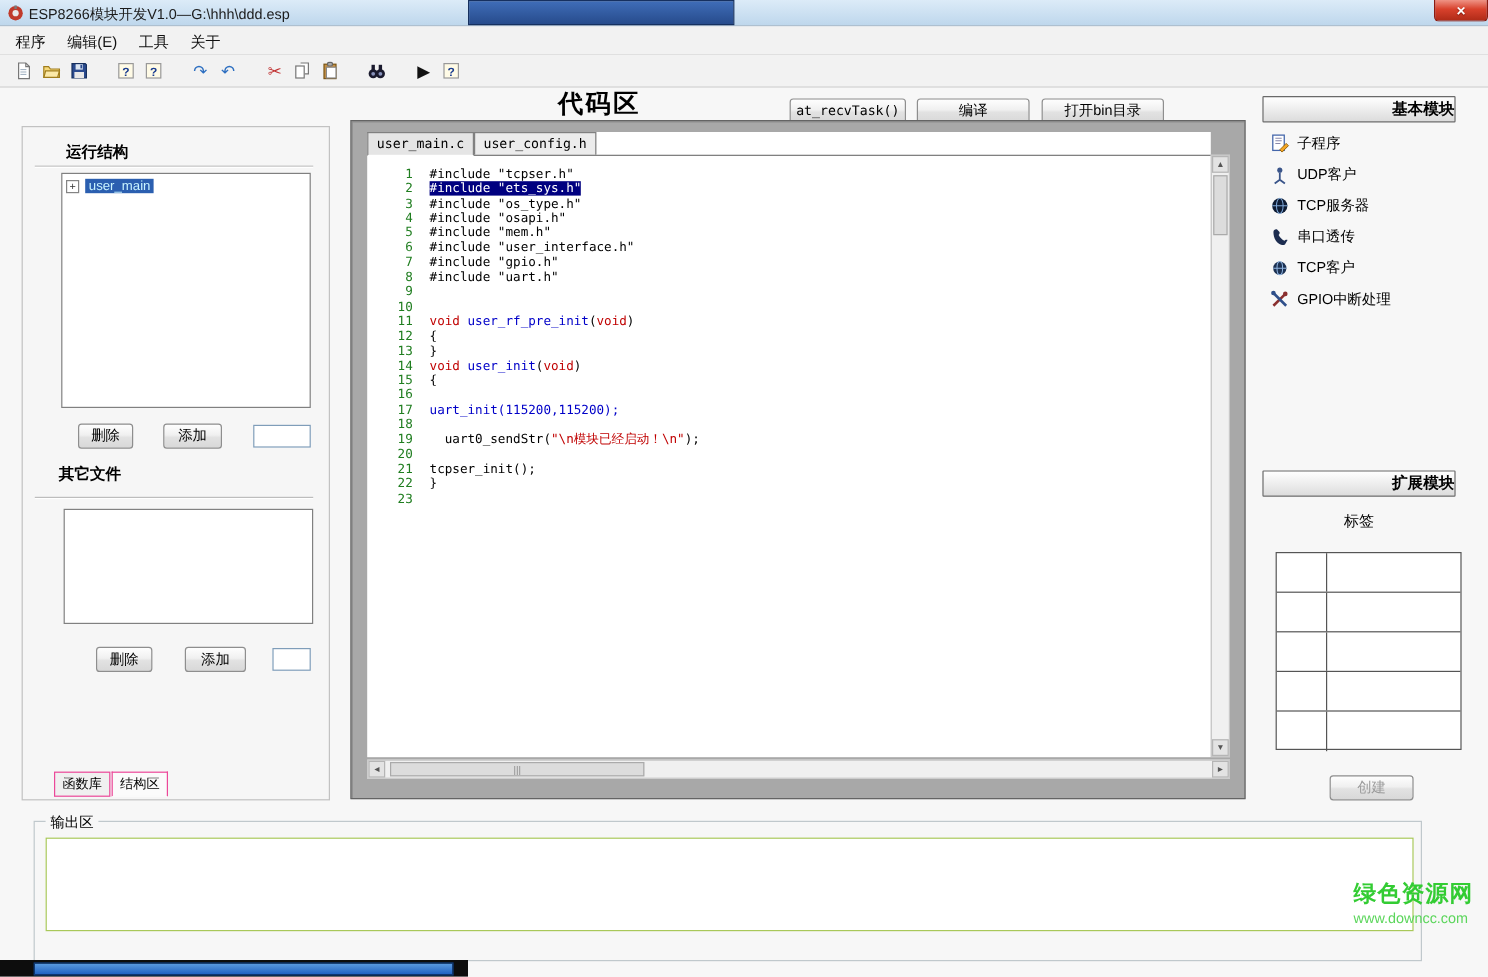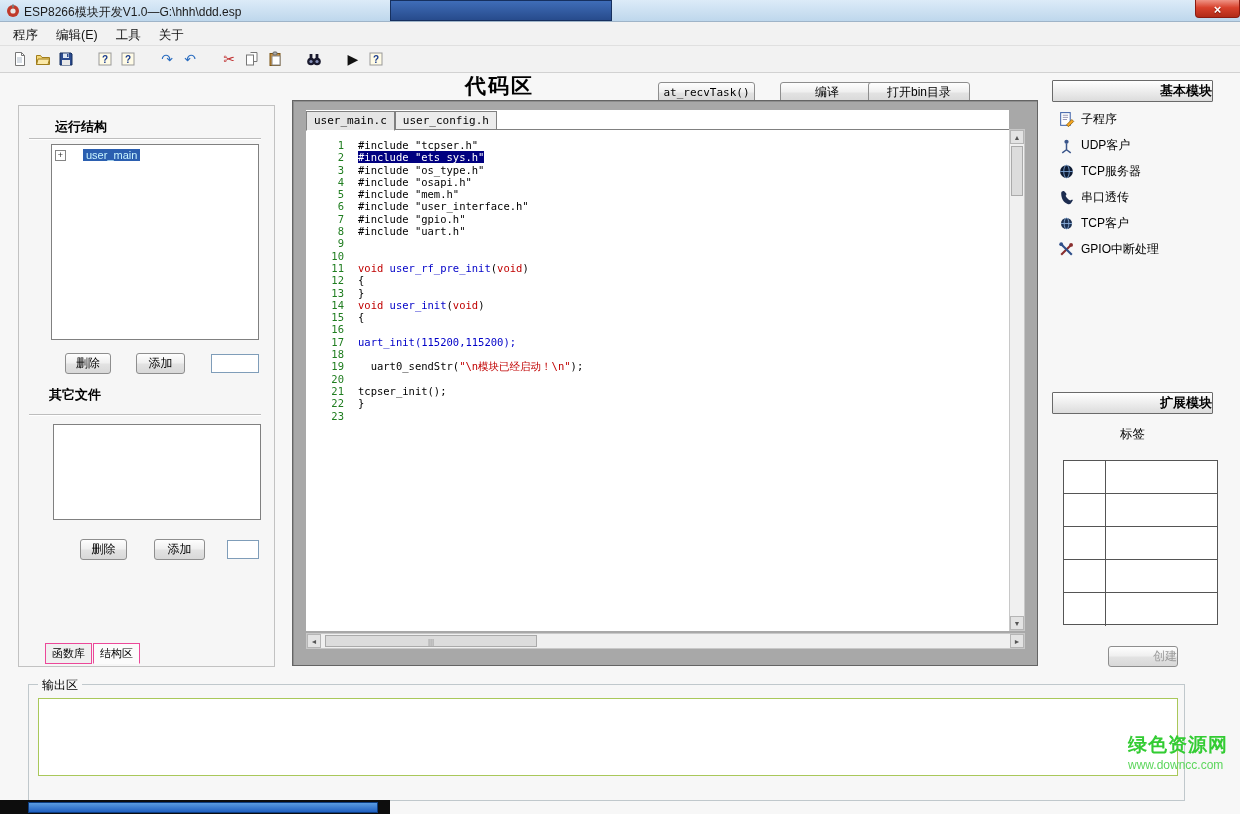--- a/index.html
+++ b/index.html
@@ -40,41 +40,41 @@
   
   #left-panel { position:absolute; left:18px; top:105px; width:257px; height:562px;
     background:#f6f6f6; border:1px solid #c2c2c2; }
   #run-label { left:36px; top:12px; }
   #etch1 { left:10px; top:32px; width:232px; }
   #tree-box { position:absolute; left:32px; top:38px; width:208px; height:196px;
     background:#fff; border:1px solid #808080; }
   .tree-row { display:flex; align-items:center; padding:4px 3px; }
   .expander { width:11px; height:11px; border:1px solid #848484; background:#fff; font-size:9px;
     line-height:9px; text-align:center; color:#333; flex:none; }
-  .tree-label { margin-left:17px; font-size:11px; background:#2b5fb0; color:#c9f4ff; padding:0 3px; }
+  .tree-label { margin-left:5px; font-size:11px; background:#2b5fb0; color:#c9f4ff; padding:0 3px; }
   #del1 { left:46px; top:247px; width:46px; height:21px; }
   #add1 { left:117px; top:247px; width:49px; height:21px; }
   #input1 { left:192px; top:248px; width:48px; height:19px; }
   #other-label { left:30px; top:280px; }
   #etch2 { left:10px; top:308px; width:232px; }
   #list-box { position:absolute; left:34px; top:318px; width:208px; height:96px;
     background:#fff; border:1px solid #808080; }
   #del2 { left:61px; top:433px; width:47px; height:21px; }
   #add2 { left:135px; top:433px; width:51px; height:21px; }
   #input2 { left:208px; top:434px; width:32px; height:19px; }
   #left-tabs { position:absolute; left:26px; top:537px; }
   .ltab { display:inline-block; border:1px solid #ec4899; background:#f0f0f0; font-size:11px;
     padding:2px 6px; margin-right:1px; cursor:pointer; }
   .ltab.active { background:#fbfbfb; border-bottom-color:#fbfbfb; }
 
   
   #code-title { position:absolute; left:465px; top:72px; font-size:21px; font-weight:bold;
     letter-spacing:2px; color:#000000; }
   #btn-atrecv { left:658px; top:82px; width:97px; height:21px; font-family:"DejaVu Sans Mono",monospace; font-size:11px; }
-  #btn-compile { left:764px; top:82px; width:94px; height:21px;margin-left:16px; }
+  #btn-compile { left:764px; top:82px; width:94px; height:21px; }
   #btn-openbin { left:868px; top:82px; width:102px; height:21px; }
 
   
   #code-container { position:absolute; left:292px; top:100px; width:746px; height:566px;
     background:#a8a8a8; border:1px solid #646464; box-shadow:inset 1px 1px 0 #8d8d8d; }
   #tabstrip { position:absolute; left:13px; top:9px; width:703px; height:19px; background:#fff; }
   .ctab { display:inline-block; font-family:"DejaVu Sans Mono",monospace; font-size:11px;
     padding:2px 7px 3px 7px; border:1px solid #808080; background:#ececec; cursor:pointer; position:relative; }
   .ctab.active { background:#e5e5e5; border-bottom-color:#fff; z-index:2; }
   #editor { position:absolute; left:13px; top:28px; width:703px; height:502px; background:#fff;
@@ -109,21 +109,21 @@
   .mod-item { display:flex; align-items:center; height:26px; cursor:pointer; }
   .mod-icon { width:17px; height:17px; flex:none; margin-right:6px; }
   .mod-label { font-size:12px; color:#000; }
   #tag-label { position:absolute; left:1052px; top:426px; width:161px; text-align:center; font-size:12.5px; }
   #tag-table { position:absolute; left:1063px; top:460px; width:155px; height:165px;
     border:1px solid #555; background:#fff; }
   .trow { display:flex; height:33px; border-bottom:1px solid #555; }
   .trow:last-child { border-bottom:none; }
   .tc1 { width:42px; border-right:1px solid #555; }
   .tc2 { flex:1; }
-  #create-btn { left:1108px; top:646px; width:70px; height:21px; color:#9b9b9b;text-align:right; }
+  #create-btn { left:1108px; top:646px; width:70px; height:21px; color:#9b9b9b; }
 
   
   #output-group { position:absolute; left:28px; top:684px; width:1157px; height:117px;
     border:1px solid #c0c8cc; }
   #output-label { position:absolute; left:38px; top:677px; background:#f7f7f7; padding:0 4px;
     font-size:12px; color:#000; }
   #output-box { position:absolute; left:38px; top:698px; width:1140px; height:78px;
     background:#fff; border:1px solid #a9c85a; }
 
   

